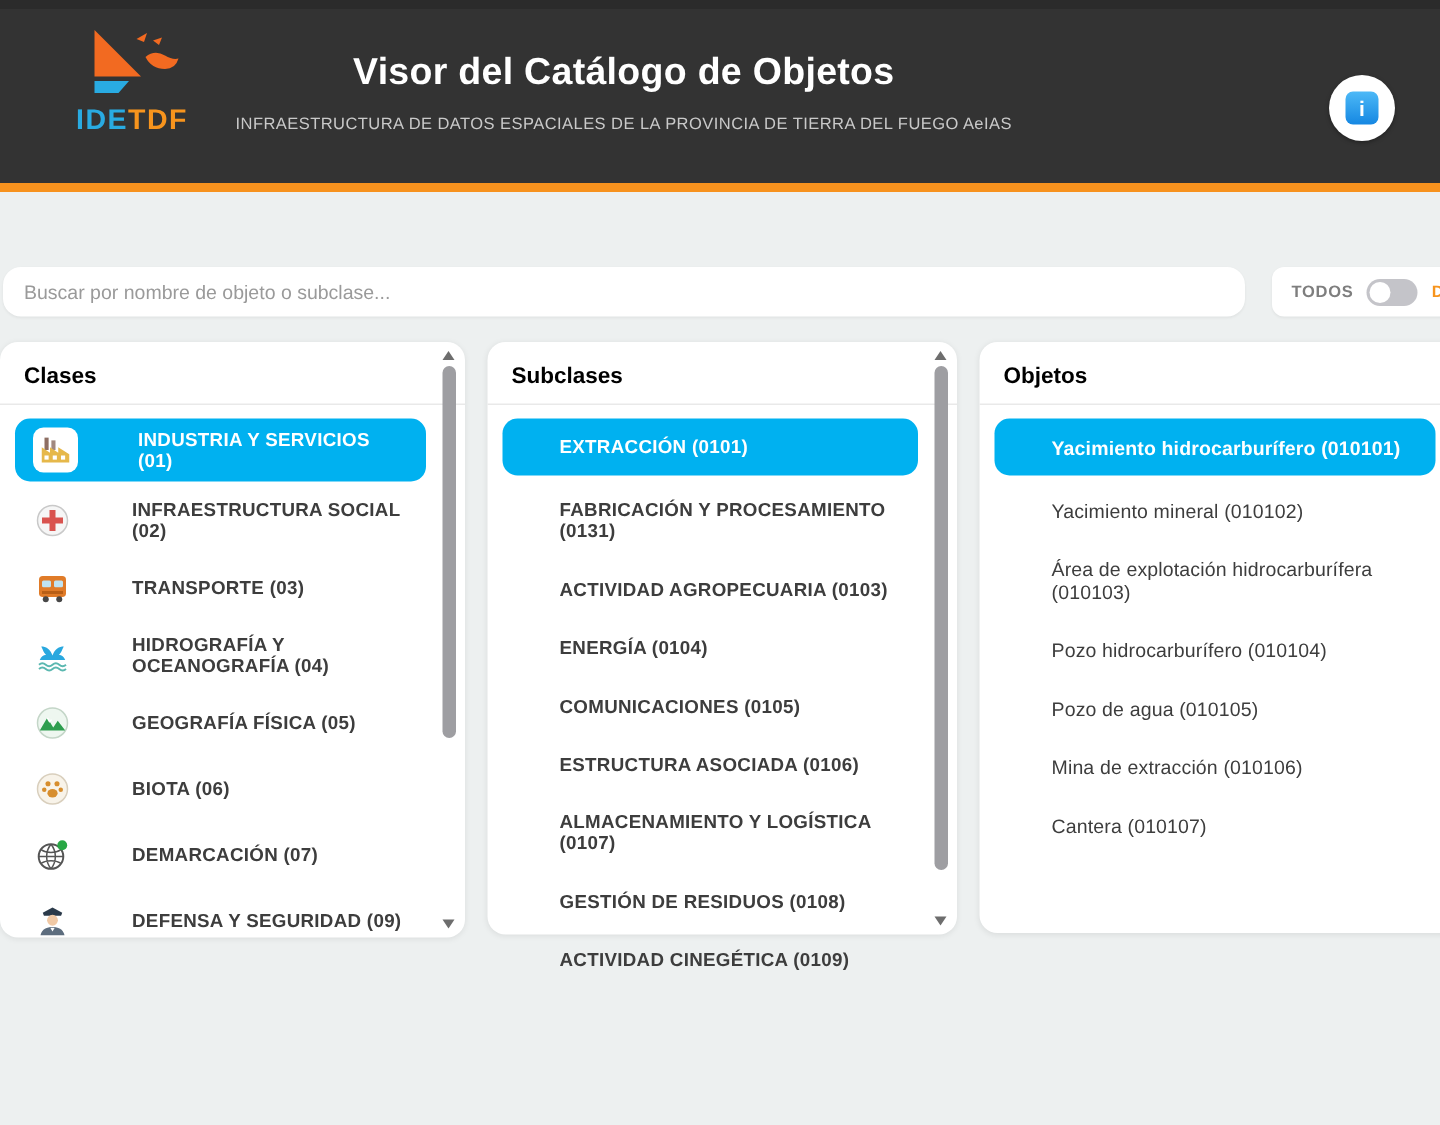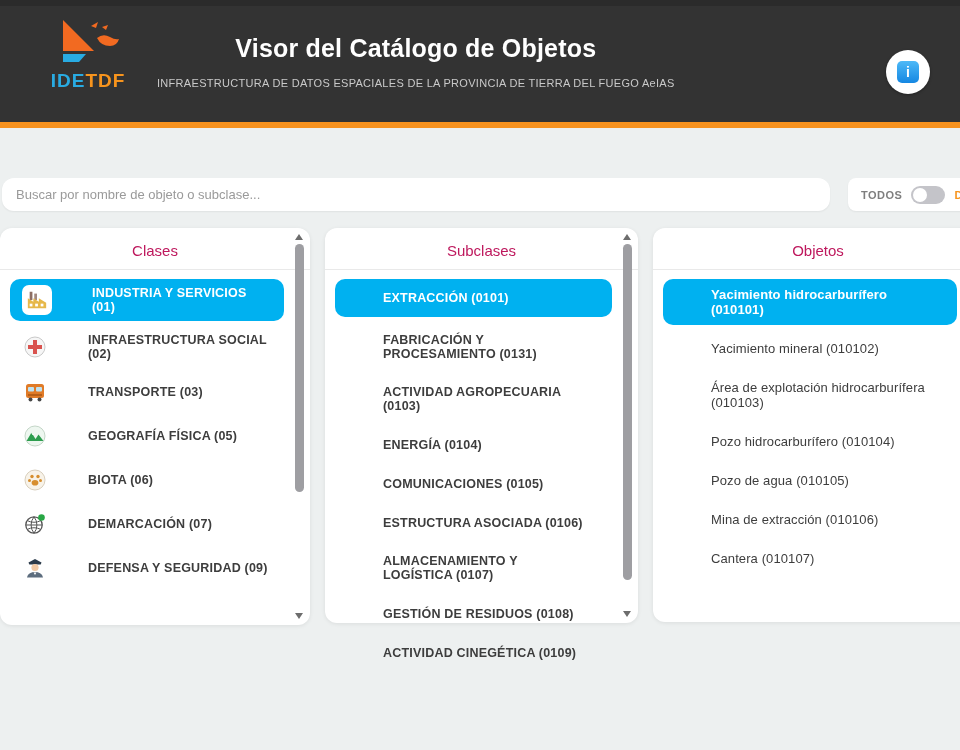--- a/index.html
+++ b/index.html
@@ -66,38 +66,38 @@
   }
 
   
   .card {
     position:absolute; top:228px; background:#ffffff; border-radius:12px;
     box-shadow:0 1px 4px rgba(0,0,0,0.08);
   }
   .card-clases   { left:0px;   width:310px; height:397px; }
   .card-subclases{ left:325px; width:313px; height:395px; }
   .card-objetos  { left:653px; width:330px; height:394px; }
-  .card-title { font-size:15px; font-weight:normal; color:#be185d; padding:14px 16px 10px 16px;text-align:center; }
+  .card-title { font-size:15px; font-weight:bold; color:#000000; padding:14px 16px 10px 16px; }
   .card-divider { height:1px; background:#e9e9e9; margin:0; }
   .card-list { padding:9px 26px 9px 10px; }
 
   .item {
     display:flex; align-items:center; gap:14px;
     padding:6px 12px; margin-bottom:6px; min-height:32px;
     border-radius:10px; cursor:pointer;
   }
   .item-label { font-size:12.5px; font-weight:600; color:#3d3d3d; letter-spacing:0.2px;margin-left:26px; }
   .item.selected { background:#00b1f0; min-height:38px; }
   .item.selected .item-label { color:#ffffff; font-weight:bold; }
   .item-icon { width:26px; height:26px; flex:0 0 auto; display:flex; align-items:center; justify-content:center; }
   .item-icon svg { width:24px; height:24px; }
   .item-icon.boxed { width:30px; height:30px; background:#ffffff; border-radius:7px; }
   .item-icon.boxed svg { width:22px; height:22px; }
 
-  .card-subclases .item, .card-objetos .item { padding:8px 22px; min-height:31px; margin-bottom:8px; }
+  .card-subclases .item, .card-objetos .item { padding:8px 12px; min-height:31px; margin-bottom:8px; }
   .card-subclases .item.selected, .card-objetos .item.selected { min-height:38px; }
   .card-objetos .item-label { font-weight:500; font-size:13px; letter-spacing:0.1px; }
   .card-objetos .item.selected .item-label { font-weight:bold; }
 
   
   .scrollbar {
     position:absolute; right:5px; top:4px; bottom:4px; width:12px;
     display:flex; flex-direction:column; align-items:center;
   }
   .sb-arrow { width:0; height:0; border-left:4px solid transparent; border-right:4px solid transparent; margin:2px 0; }
@@ -175,20 +175,30 @@
             <rect x="5" y="14" width="14" height="2" fill="#b85f16"></rect>
             <circle cx="7.5" cy="19.5" r="2" fill="#474747"></circle>
             <circle cx="16.5" cy="19.5" r="2" fill="#474747"></circle>
           </svg>
         </span>
         <span class="item-label">TRANSPORTE (03)</span>
       </div>
       <div class="item">
         <span class="item-icon">
           <svg viewBox="0 0 24 24">
+            <path d="M12 12C10.5 7.5 7.5 6 4.5 6c1.2 2.2 1.2 3.5 3.2 5.5-2 .3-3.2 1.2-4.2 3.5h17c-1-2.3-2.2-3.2-4.2-3.5 2-2 2-3.3 3.2-5.5-3 0-6 1.5-7.5 6z" fill="#29a8df"></path>
+            <path d="M3 18.2q2.2-2 4.5 0t4.5 0 4.5 0 4.5 0" stroke="#5bb8b0" stroke-width="1.3" fill="none"></path>
+            <path d="M3 21q2.2-2 4.5 0t4.5 0 4.5 0 4.5 0" stroke="#5bb8b0" stroke-width="1.3" fill="none"></path>
+          </svg>
+        </span>
+        <span class="item-label">HIDROGRAFÍA Y OCEANOGRAFÍA (04)</span>
+      </div>
+      <div class="item">
+        <span class="item-icon">
+          <svg viewBox="0 0 24 24">
             <circle cx="12" cy="12" r="10" fill="#eef7f0" stroke="#c4d6c8"></circle>
             <path d="M3.5 17l5-8.5 4 6.5 3-4.5 5 6.5z" fill="#2e9e4f"></path>
             <path d="M8.5 8.5l1.5 2.5 1.4-1.2" stroke="#fff" stroke-width="1" fill="none"></path>
           </svg>
         </span>
         <span class="item-label">GEOGRAFÍA FÍSICA (05)</span>
       </div>
       <div class="item">
         <span class="item-icon">
           <svg viewBox="0 0 24 24">

